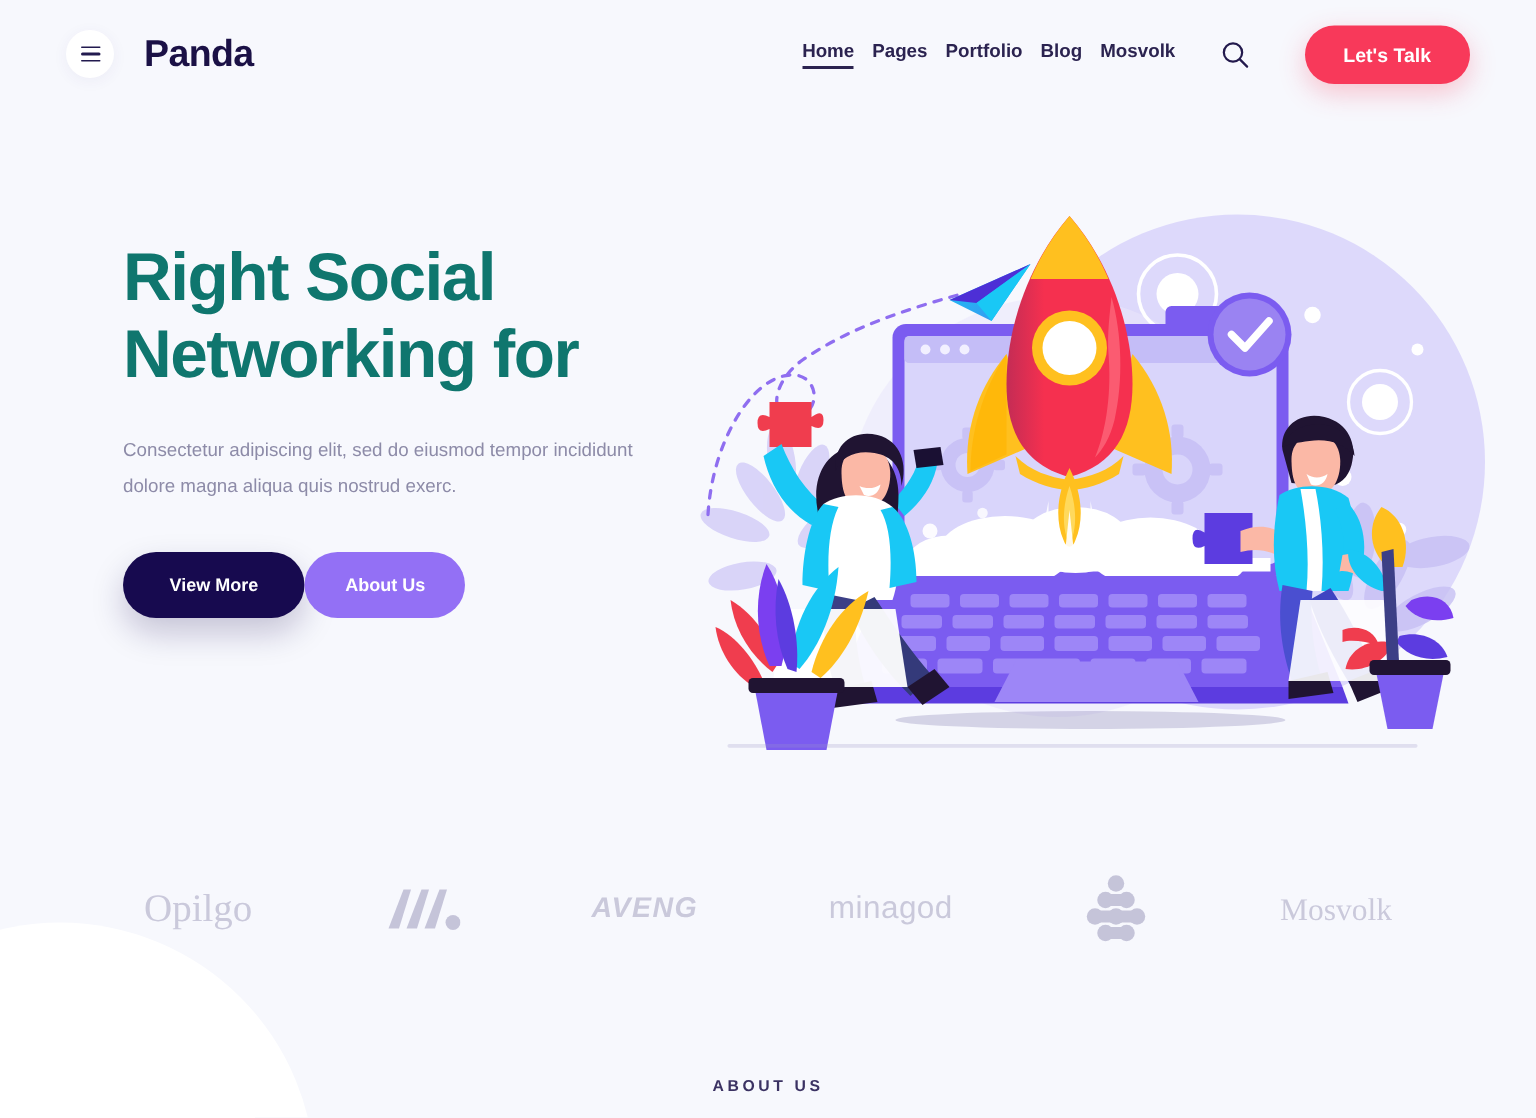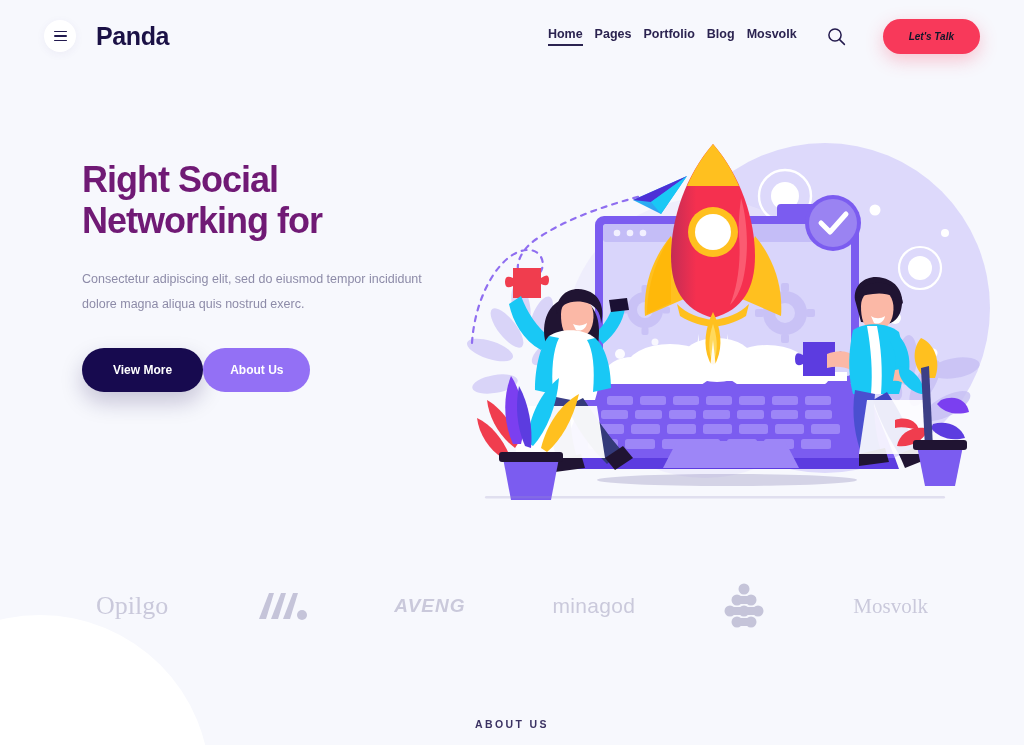--- a/index.html
+++ b/index.html
@@ -84,43 +84,42 @@
   .search-btn {
     margin-left: 16px;
     width: 24px; height: 24px;
     display: flex; align-items: center; justify-content: center;
     cursor: pointer;
     background: none; border: none;
   }
   .cta-talk {
     margin-left: 22px;
     background: #f8395a;
-    color: #0f172a;
+    color: #ffffff;
     border: none;
     border-radius: 22px;
-    font-size: 10px;
+    font-size: 13px;
     font-weight: bold;
     padding: 12px 26px;
     cursor: pointer;
     box-shadow: 0 6px 18px rgba(248,57,90,0.28);
-    font-style: italic;
   }
 
   
   .hero {
     position: absolute;
     top: 160px; left: 82px;
     width: 420px;
     z-index: 10;
   }
   .hero h1 {
-    font-size: 36px;
+    font-size: 45px;
     line-height: 1.13;
     font-weight: bold;
-    color: #701a75;
+    color: #0f766e;
     letter-spacing: -1px;
   }
   .hero p {
     margin-top: 26px;
     font-size: 12.5px;
     line-height: 1.95;
     color: #8d8ba8;
     max-width: 345px;
   }
   .hero-btns {

